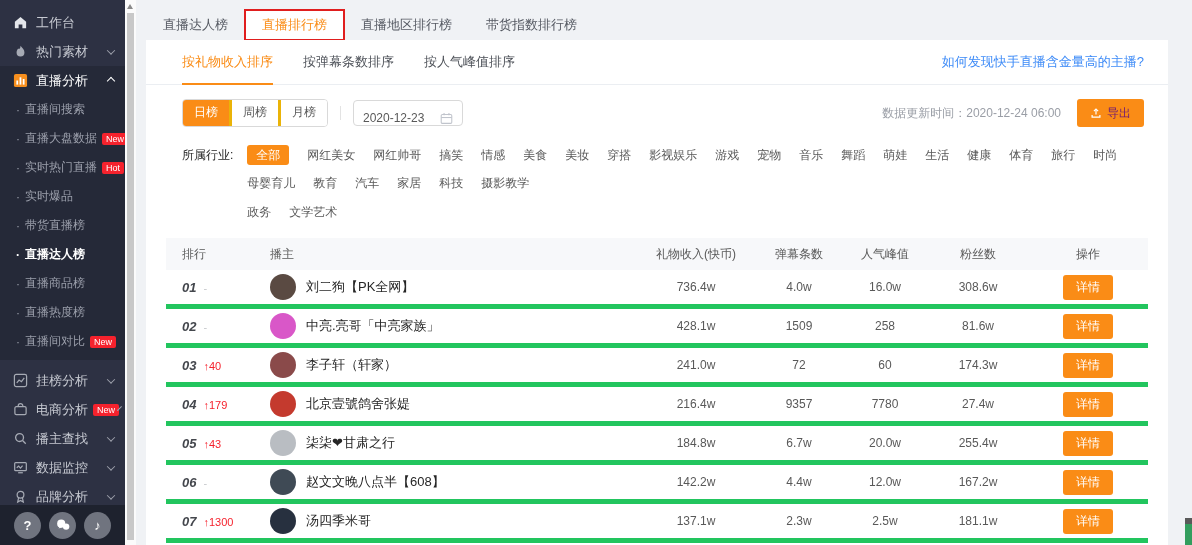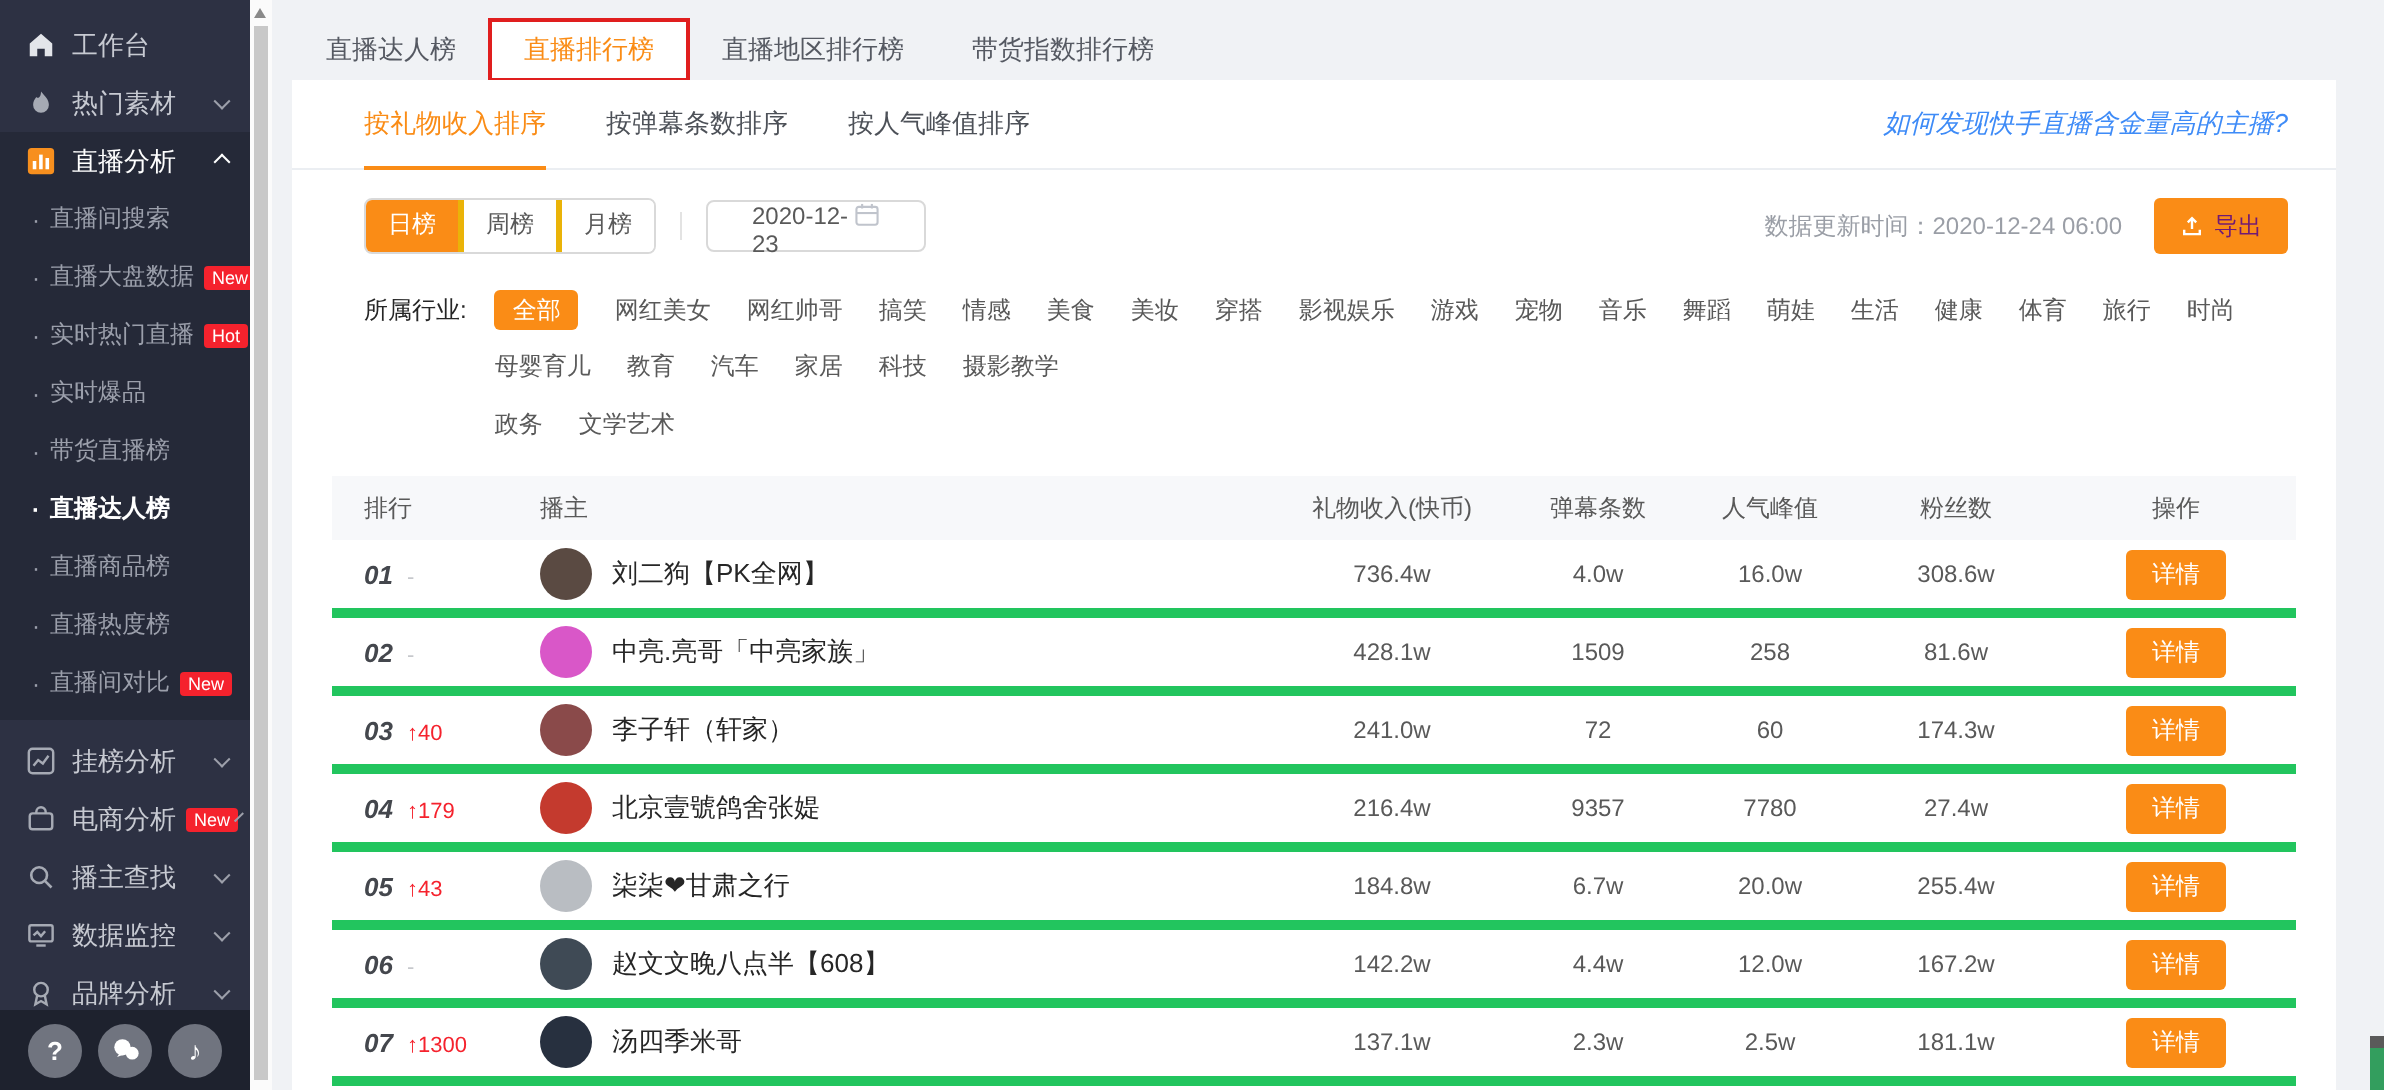--- a/index.html
+++ b/index.html
@@ -33,29 +33,29 @@
   
   .main { flex:1; height:545px; background:#f0f2f5; padding-top:10px; overflow:hidden; }
   .tabbar { display:flex; margin-left:10px; height:30px; align-items:stretch; }
   .tab { padding:0 17px; line-height:30px; color:#555962; font-size:13px; cursor:pointer; white-space:nowrap; }
   .tab.active { background:#fff; color:#fa8c16; outline:2px solid #e01e1e; outline-offset:-1px; }
   .card { background:#fff; margin:0 24px 0 10px; height:505px; overflow:hidden; position:relative; }
 
   .subtabs { display:flex; align-items:stretch; gap:30px; padding:0 24px 0 36px; border-bottom:1px solid #ebeef2; height:45px; }
   .subtab { display:flex; align-items:center; font-size:13px; color:#4d5158; cursor:pointer; border-bottom:2px solid transparent; margin-bottom:-1px; white-space:nowrap; }
   .subtab.active { color:#fa8c16; border-bottom-color:#fa8c16; }
-  .help-link { margin-left:auto; display:flex; align-items:center; color:#3e8bf7; font-size:13px; cursor:pointer; text-decoration:none; white-space:nowrap;font-style:italic; }
+  .help-link { margin-left:auto; display:flex; align-items:center; color:#3e8bf7; font-size:13px; cursor:pointer; text-decoration:none; white-space:nowrap; }
 
   .filters { display:flex; align-items:center; padding:14px 24px 0 36px; }
   .seg { display:inline-flex; border:1px solid #d9d9d9; border-radius:4px; overflow:hidden; }
   .seg-btn { padding:0 11px; height:26px; line-height:24px; font-size:12px; color:#595959; background:#fff; border-left:3px solid #eab308; cursor:pointer; }
   .seg-btn:first-child { border-left:none; }
   .seg-btn.active { background:#fa8c16; color:#fff; border-color:#fa8c16; }
   .vdiv { width:1px; height:14px; background:#e3e3e3; margin:0 12px; }
-  .datebox { width:110px; height:26px; border:1px solid #d9d9d9; border-radius:4px; display:flex; align-items:flex-start; justify-content:space-between; padding:0 22px; font-size:12px; color:#595959; cursor:pointer; background:#fff; }
+  .datebox { width:110px; height:26px; border:1px solid #d9d9d9; border-radius:4px; display:flex; align-items:flex-end; justify-content:space-between; padding:0 9px; font-size:12px; color:#595959; cursor:pointer; background:#fff; }
   .f-spacer { flex:1; }
   .update-time { font-size:12px; color:#9a9ea6; margin-right:16px; white-space:nowrap; }
   .btn-export { height:28px; padding:0 13px; background:#fa8c16; color:#701a75; border:none; border-radius:3px; font-size:12px; display:flex; align-items:center; gap:5px; cursor:pointer; }
 
   .industry { display:flex; padding:18px 24px 0 36px; font-size:12px; line-height:20px; }
   .ind-label { color:#262626; margin-right:14px; white-space:nowrap; }
   .chips-wrap { flex:1; }
   .chip-row { display:flex; flex-wrap:wrap; column-gap:18px; row-gap:8px; align-items:center; }
   .chip-row + .chip-row { margin-top:9px; }
   .chip { color:#595959; cursor:pointer; white-space:nowrap; }

